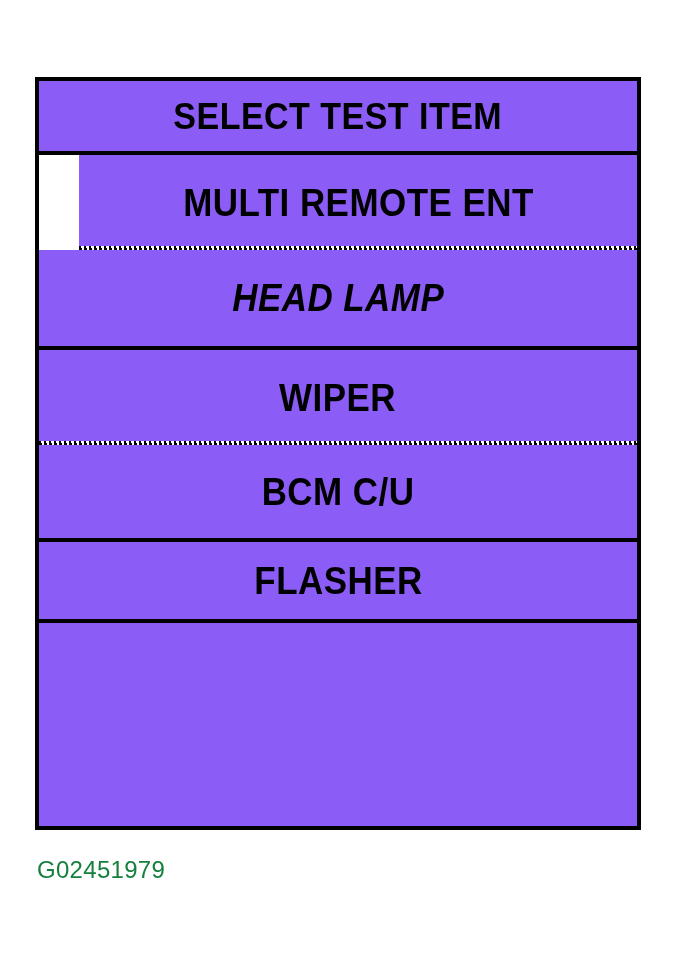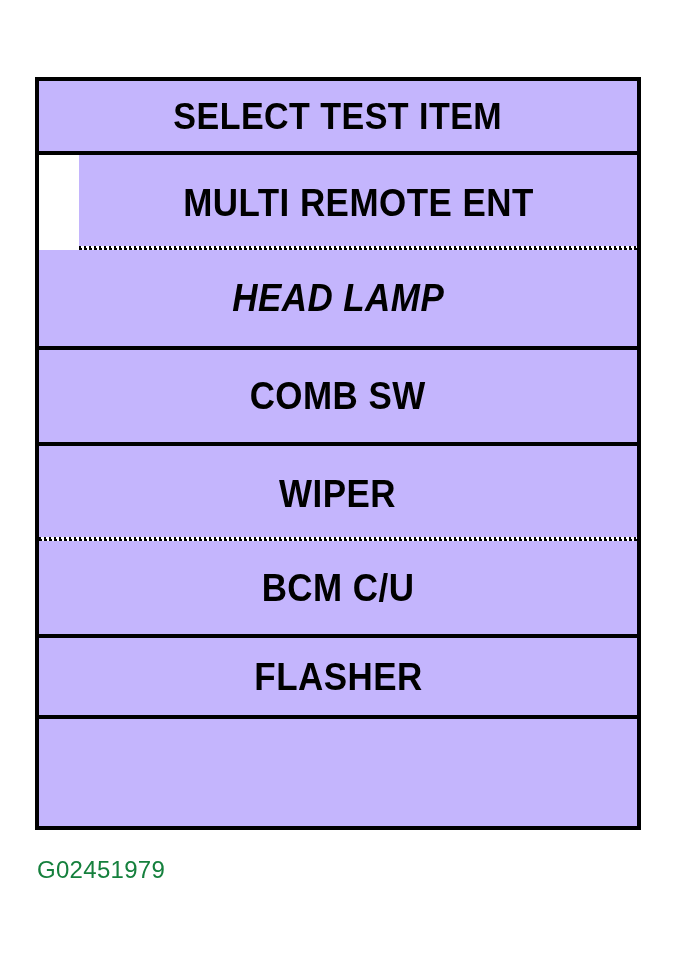--- a/index.html
+++ b/index.html
@@ -31,21 +31,21 @@
     flex-direction: column;
   }
 
   
   .menu-row {
     box-sizing: border-box;
     display: flex;
     align-items: center;
     justify-content: center;
     position: relative;
-    background: #c4b5fd;
+    background: #8b5cf6;
   }
 
   
   .menu-row.r0 { height: 74px; }
   .menu-row.r1 { height: 95px; margin-left: 40px; }
   .menu-row.r2 { height: 100px; font-style: italic; }
   .menu-row.r3 { height: 96px; }
   .menu-row.r4 { height: 95px; }
   .menu-row.r5 { height: 97px; }
   .menu-row.r6 { height: 81px; }
@@ -132,23 +132,20 @@
 
   <div class="menu-row r1 sep-dotted">
     <span class="menu-label">MULTI REMOTE ENT</span>
     <span class="dotted-rule"></span>
   </div>
 
   <div class="menu-row r2 sep-solid">
     <span class="menu-label">HEAD LAMP</span>
   </div>
 
-  <div class="menu-row r3 sep-solid">
-    <span class="menu-label">COMB SW</span>
-  </div>
 
   <div class="menu-row r4 sep-dotted">
     <span class="menu-label">WIPER</span>
     <span class="dotted-rule"></span>
   </div>
 
   <div class="menu-row r5 sep-solid">
     <span class="menu-label">BCM C/U</span>
   </div>
 

